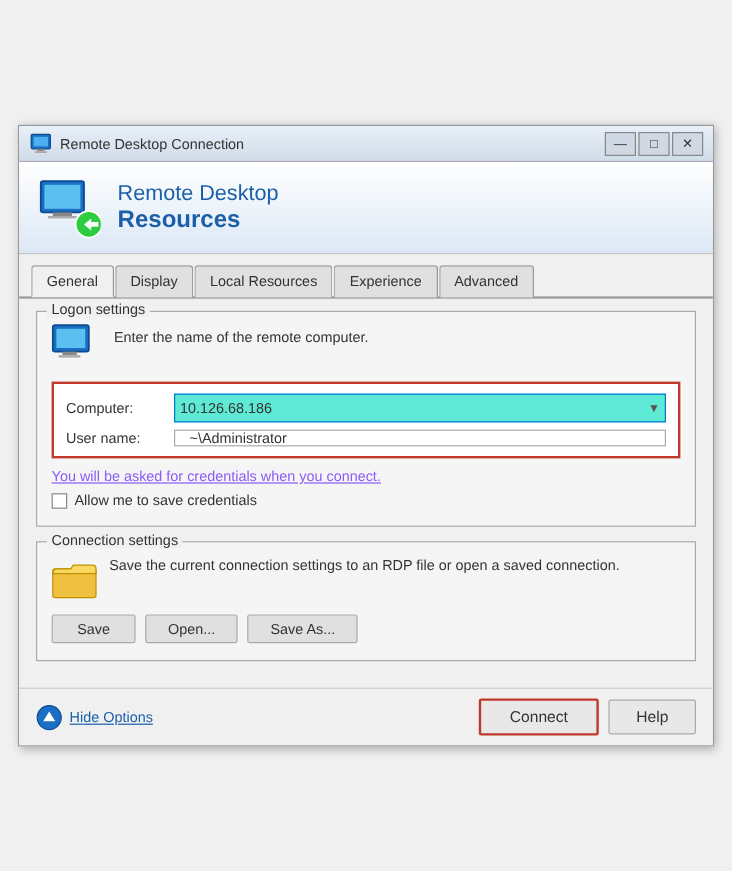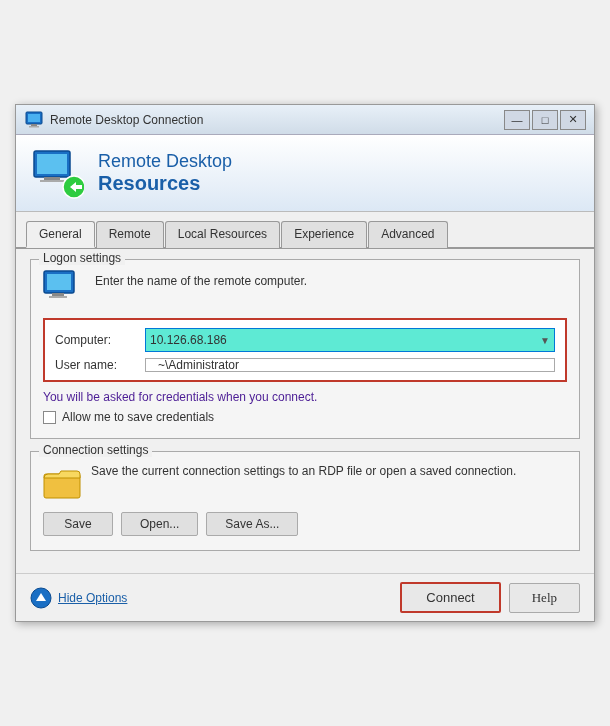--- a/index.html
+++ b/index.html
@@ -197,22 +197,23 @@
       border: 1px solid #aaa;
       background: white;
       height: 14px;
       padding: 0 12px;
       font-size: 12px;
       color: #333;
     }
 
     .credentials-note {
       font-size: 12px;
-      color: #4c1d95;
+      color: #8b5cf6;
       margin: 8px 0 6px;
+      text-decoration: underline;
     }
     .checkbox-row {
       display: flex;
       align-items: center;
       gap: 6px;
       margin-top: 6px;
     }
     .checkbox-input {
       width: 13px;
       height: 13px;
@@ -295,21 +296,20 @@
       font-weight: normal;
     }
     .help-btn {
       padding: 6px 22px;
       background: #e8e8e8;
       border: 1px solid #aaa;
       font-size: 13px;
       cursor: pointer;
       color: #333;
       border-radius: 2px;
-      font-family: Liberation Serif, serif;
     }
   </style>
 </head>
 <body>
 
 <div class="window">
 
   <div class="titlebar">
 
     <svg class="titlebar-icon" viewBox="0 0 20 20">
@@ -338,21 +338,21 @@
       <polygon points="38,40 44,35 44,38 50,38 50,42 44,42 44,45" fill="white"></polygon>
     </svg>
     <div class="header-text">
       <h1>Remote Desktop</h1>
       <h2>Resources</h2>
     </div>
   </div>
 
   <div class="tabs-area">
     <div class="tab active">General</div>
-    <div class="tab">Remote</div>
+    <div class="tab">Display</div>
     <div class="tab">Local Resources</div>
     <div class="tab">Experience</div>
     <div class="tab">Advanced</div>
   </div>
 
   <div class="content">
 
     <div class="section-box">
       <span class="section-label">Logon settings</span>
 

